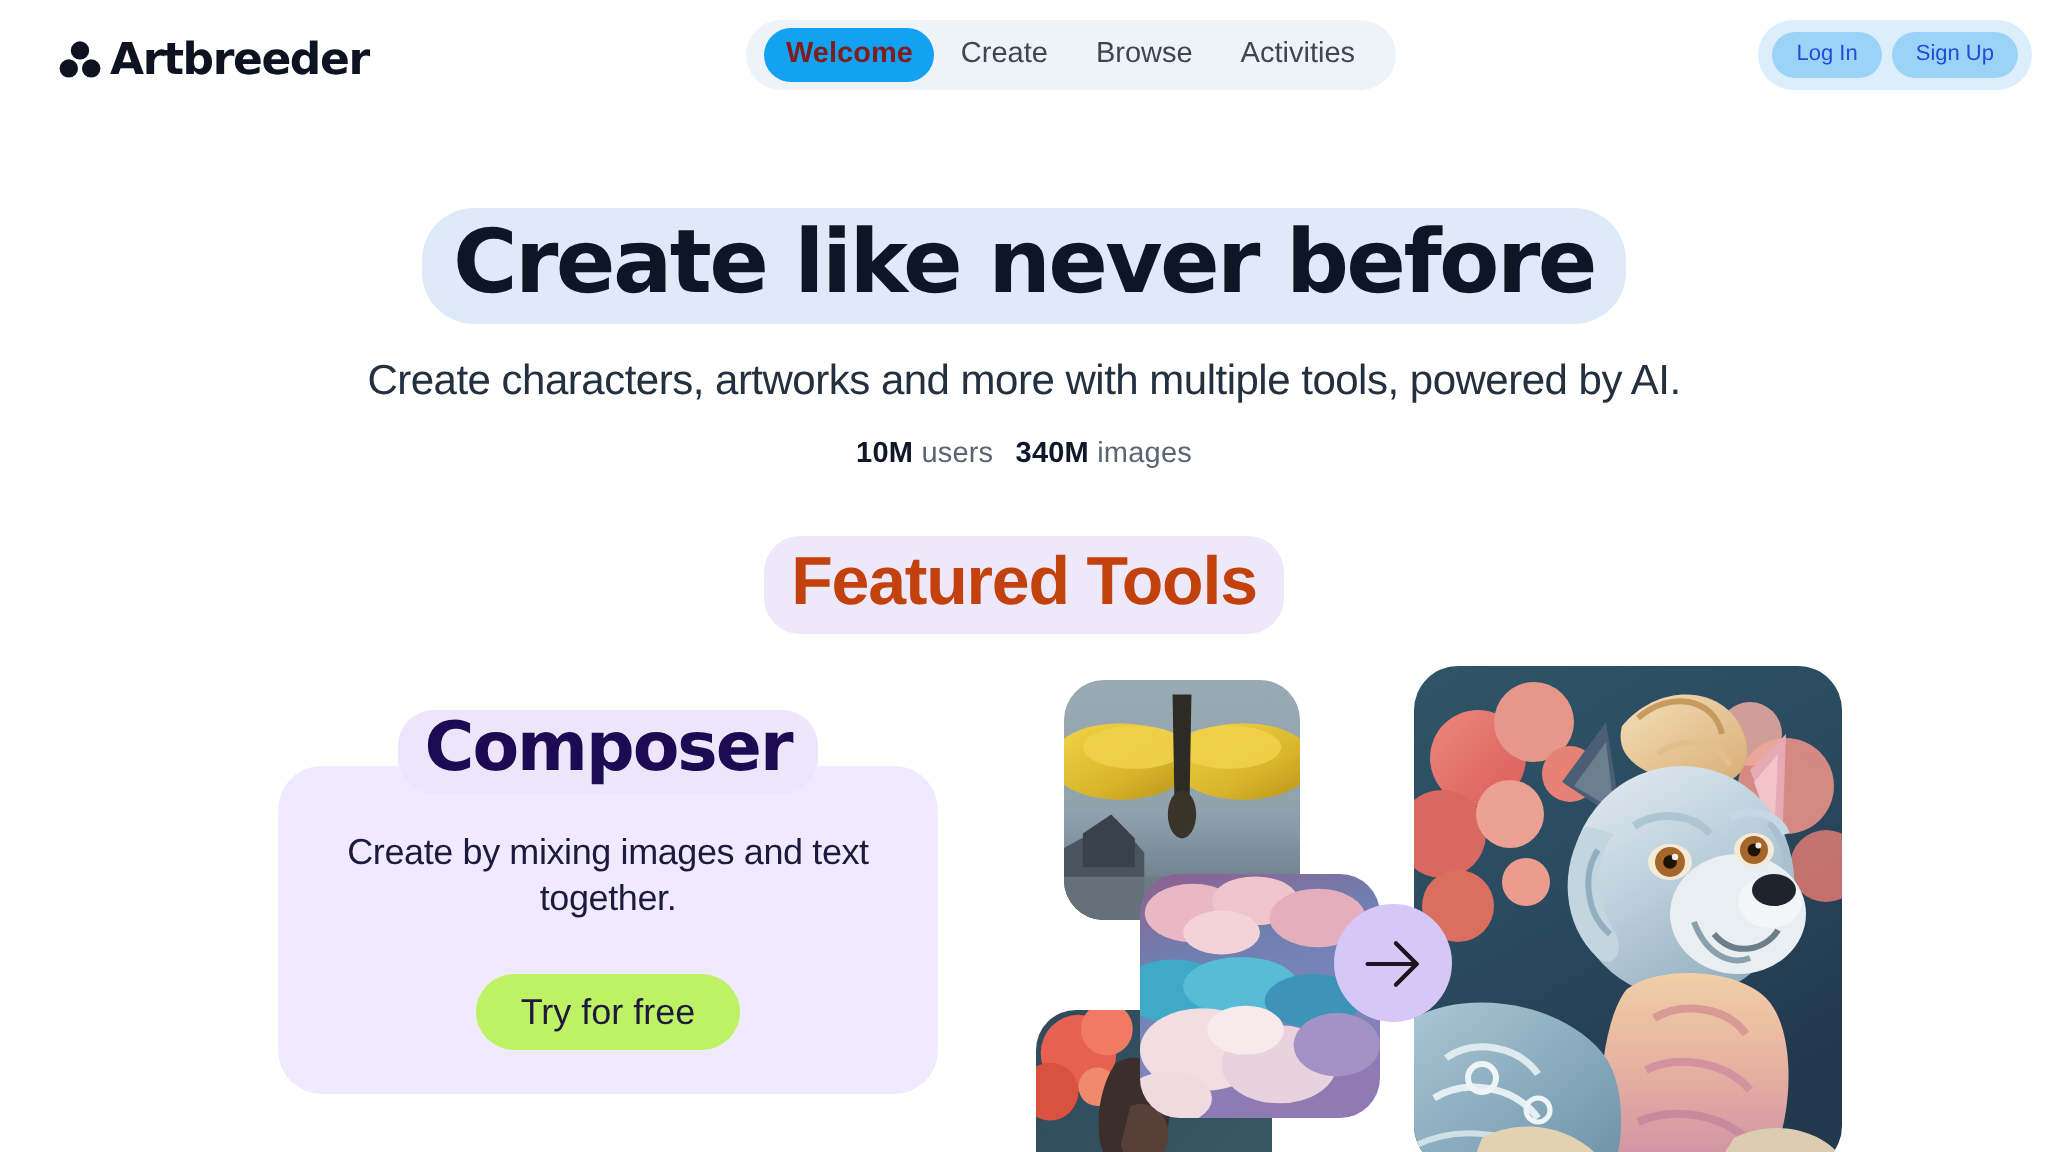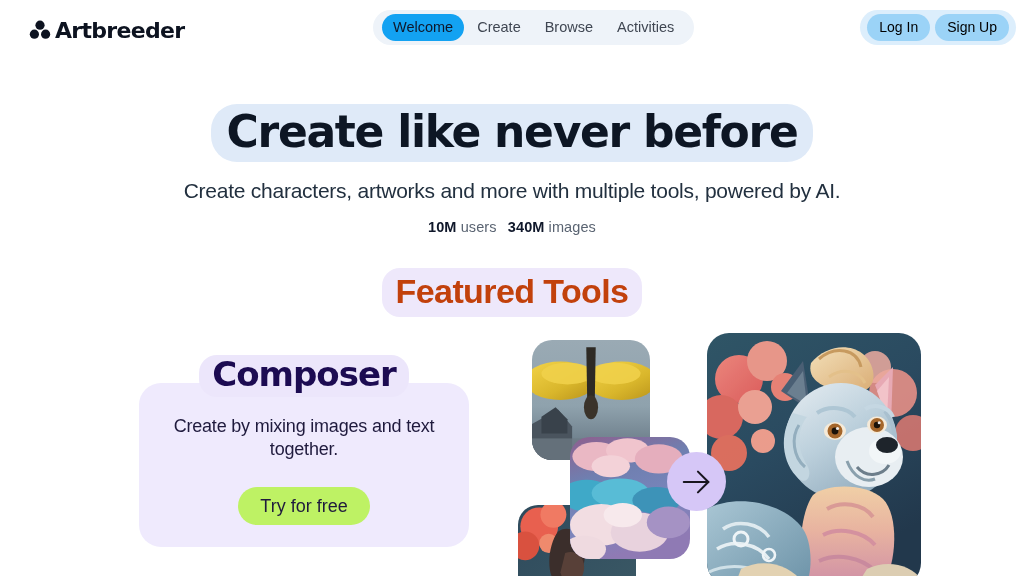--- a/index.html
+++ b/index.html
@@ -74,40 +74,40 @@
     border-radius: 14px;
     line-height: 1.2;
     white-space: nowrap;
     cursor: pointer;
     background: transparent;
     border: none;
     font-family: "Liberation Sans", sans-serif;
   }
   .nav-item.active {
     background: #13a2f2;
-    color: #0f172a;
-    font-weight: 400;
+    color: #7f1d1d;
+    font-weight: 700;
   }
 
   
   .auth-wrap {
     position: absolute;
     right: 8px;
     top: 10px;
     height: 35px;
     display: flex;
     align-items: center;
     background: #dceefc;
     border-radius: 18px;
     padding: 0 7px;
     gap: 5px;
   }
   .auth-btn {
-    font-size: 14px;
-    color: #000000;
+    font-size: 11px;
+    color: #1d4ed8;
     background: #9bd3f7;
     border: none;
     border-radius: 14px;
     padding: 5px 12px;
     line-height: 1.2;
     white-space: nowrap;
     cursor: pointer;
     font-family: "Liberation Sans", sans-serif;
   }
 

